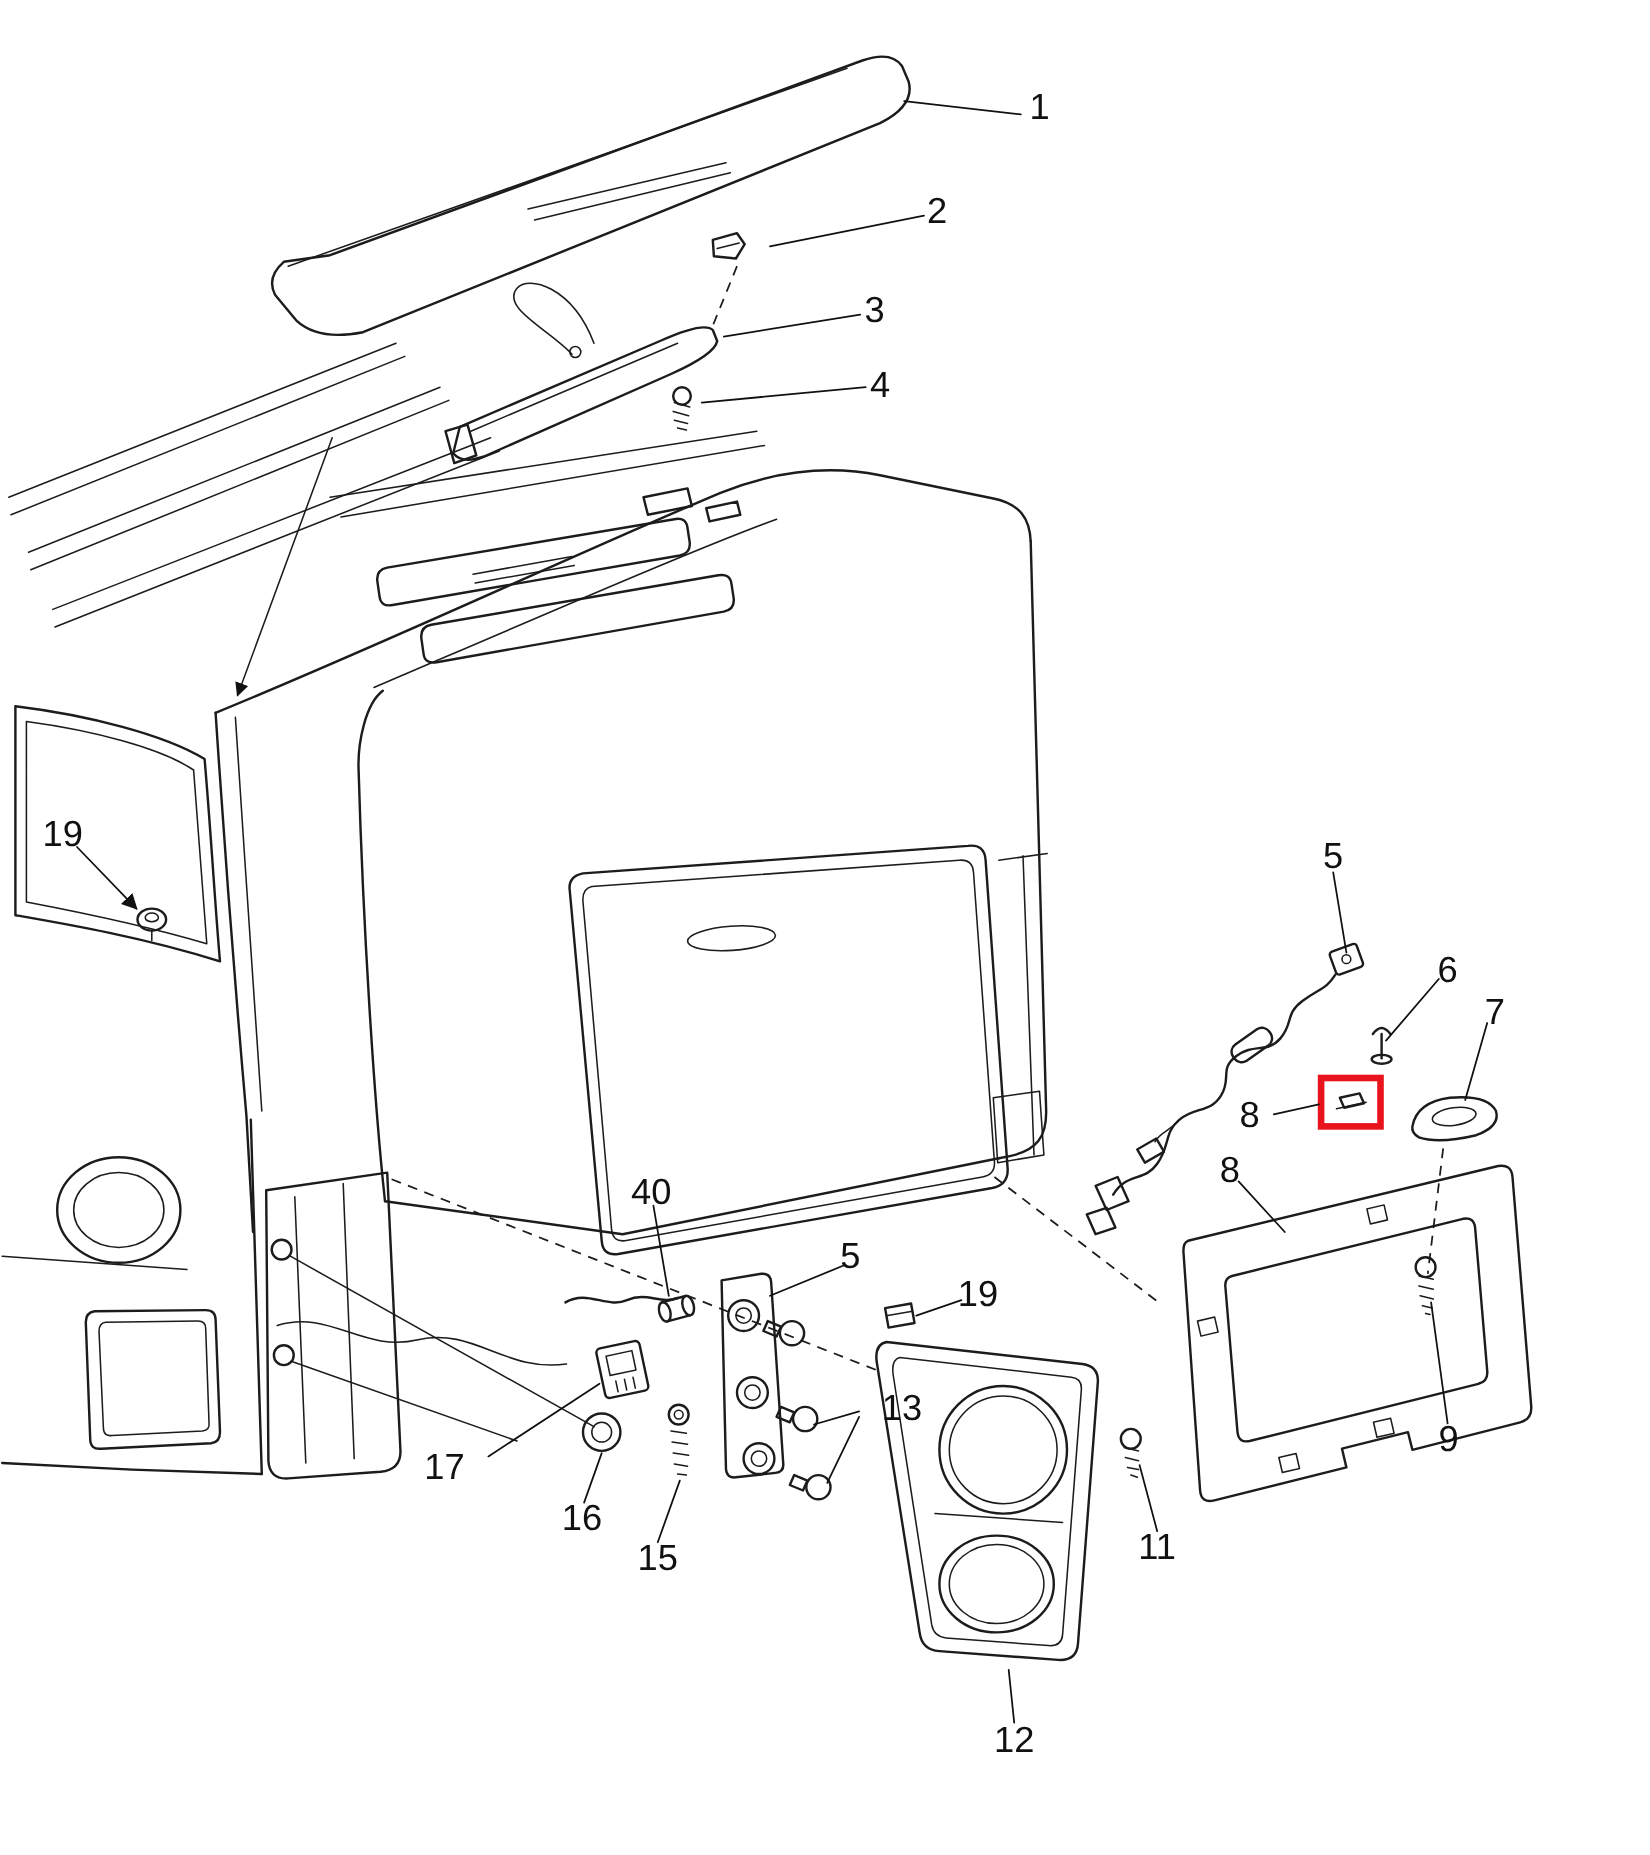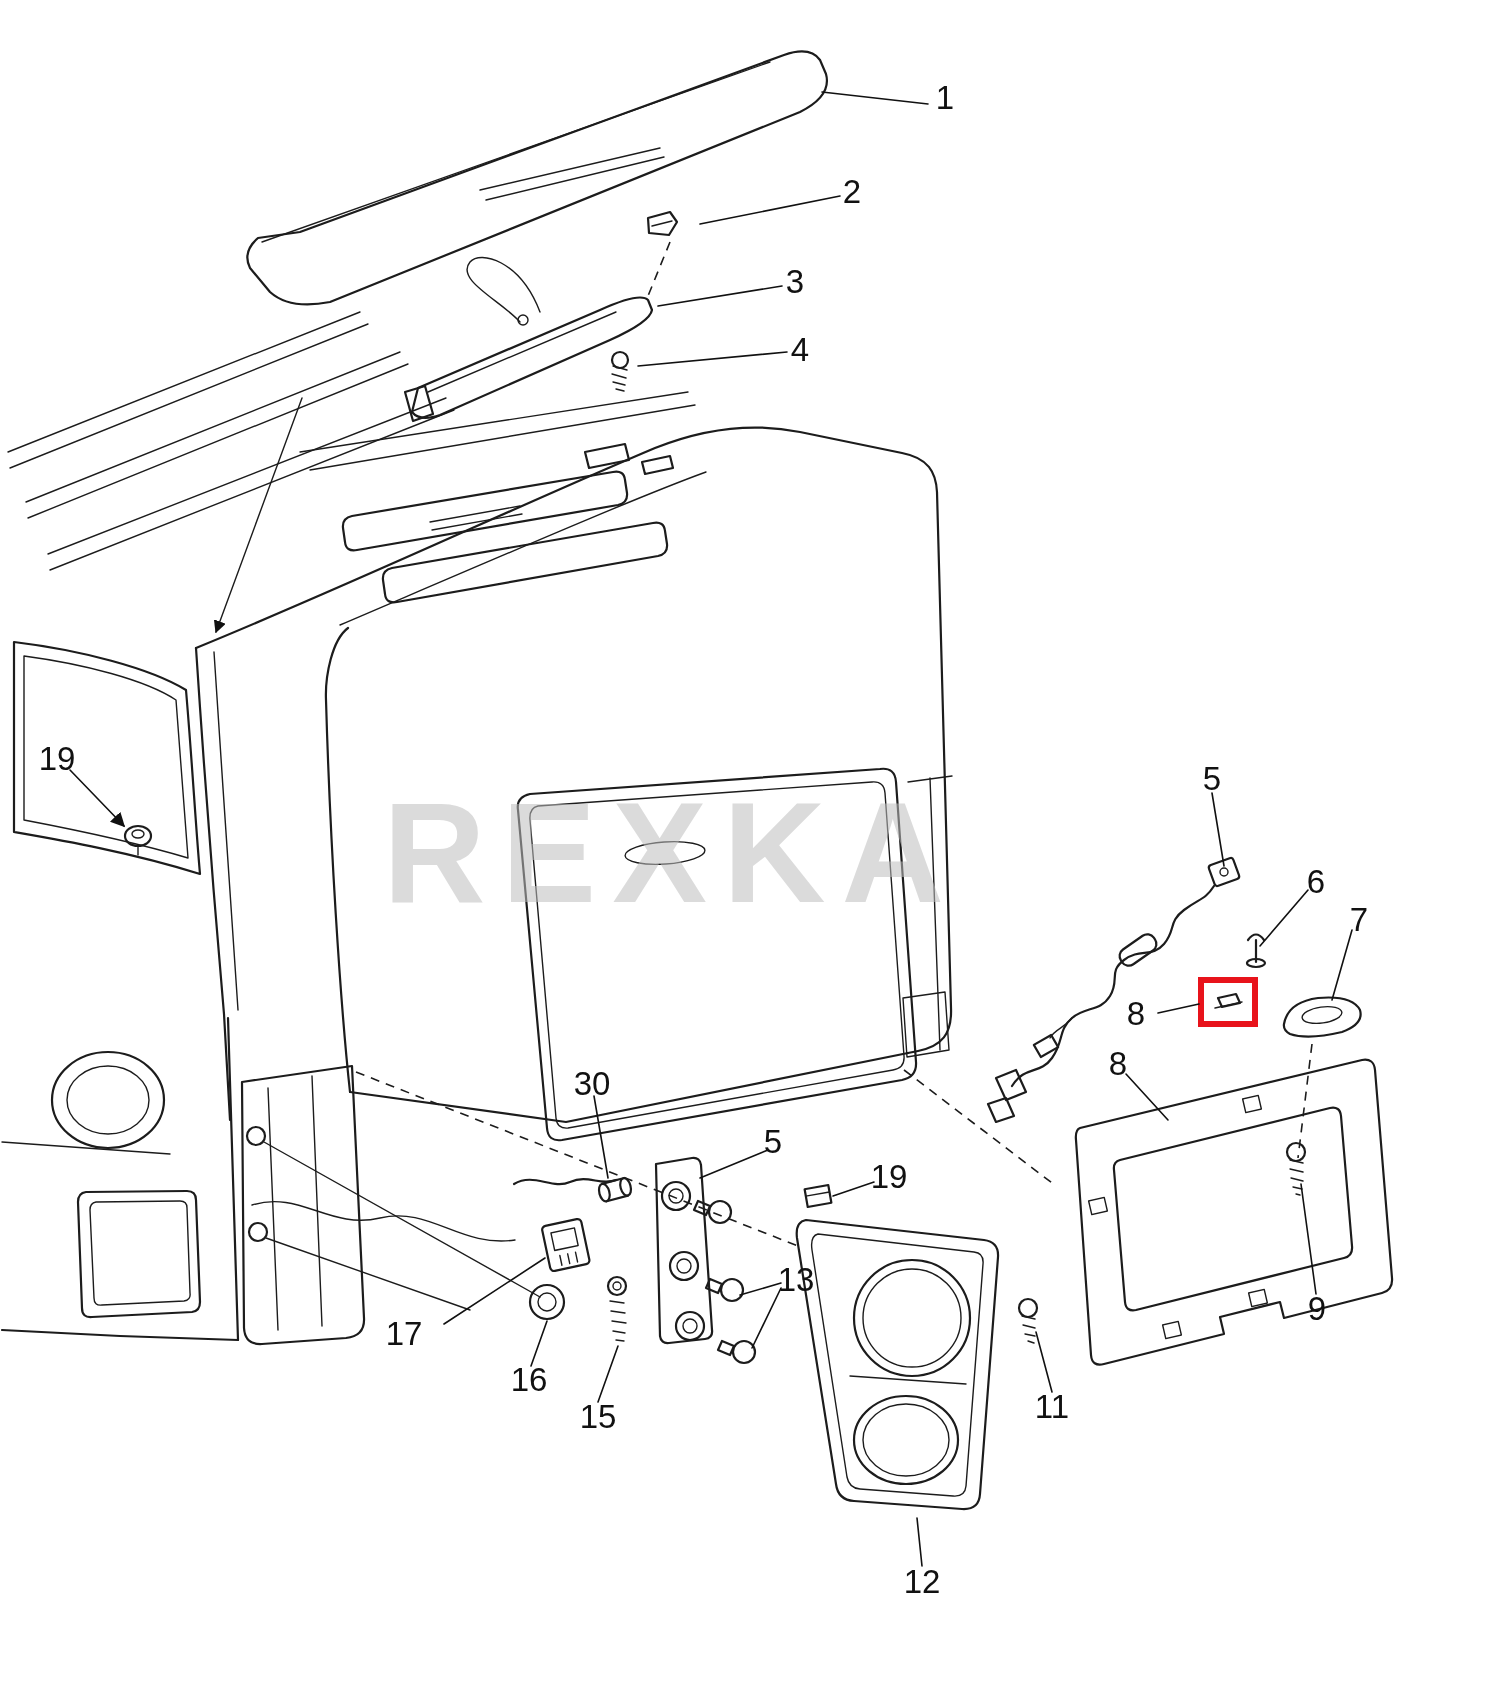--- a/index.html
+++ b/index.html
@@ -271,36 +271,35 @@
       <path class="leader" d="M768,1150 L700,1178"></path>
       <path class="leader" d="M598,1402 L618,1346"></path>
       <path class="leader" d="M531,1366 L547,1321"></path>
       <path class="leader" d="M444,1324 L545,1258"></path>
       <path class="leader" d="M874,1182 L833,1196"></path>
       <path class="leader" d="M70,770 L124,826" marker-end="url(#arrow)"></path>
       <path class="leader" d="M594,1096 L608,1178"></path>
     </g>
   </svg>
 
-  <div class="watermark">REXKA</div>
 
   <div class="callout" style="left:945px;top:97px">1</div>
   <div class="callout" style="left:852px;top:191px">2</div>
   <div class="callout" style="left:795px;top:281px">3</div>
   <div class="callout" style="left:800px;top:349px">4</div>
   <div class="callout" style="left:1212px;top:778px">5</div>
   <div class="callout" style="left:1316px;top:881px">6</div>
   <div class="callout" style="left:1359px;top:919px">7</div>
   <div class="callout" style="left:1118px;top:1063px">8</div>
   <div class="callout" style="left:1317px;top:1308px">9</div>
   <div class="callout" style="left:1136px;top:1013px">8</div>
   <div class="callout" style="left:1052px;top:1406px">11</div>
   <div class="callout" style="left:922px;top:1581px">12</div>
-  <div class="callout" style="left:796px;top:1279px">13</div>
+  <div class="callout" style="left:820px;top:1279px">13</div>
   <div class="callout" style="left:773px;top:1141px">5</div>
   <div class="callout" style="left:598px;top:1416px">15</div>
   <div class="callout" style="left:529px;top:1379px">16</div>
   <div class="callout" style="left:404px;top:1333px">17</div>
   <div class="callout" style="left:889px;top:1176px">19</div>
   <div class="callout" style="left:57px;top:758px">19</div>
-  <div class="callout" style="left:592px;top:1083px">30</div>
+  <div class="callout" style="left:592px;top:1083px">40</div>
 
 </div>
 
 </body></html>

